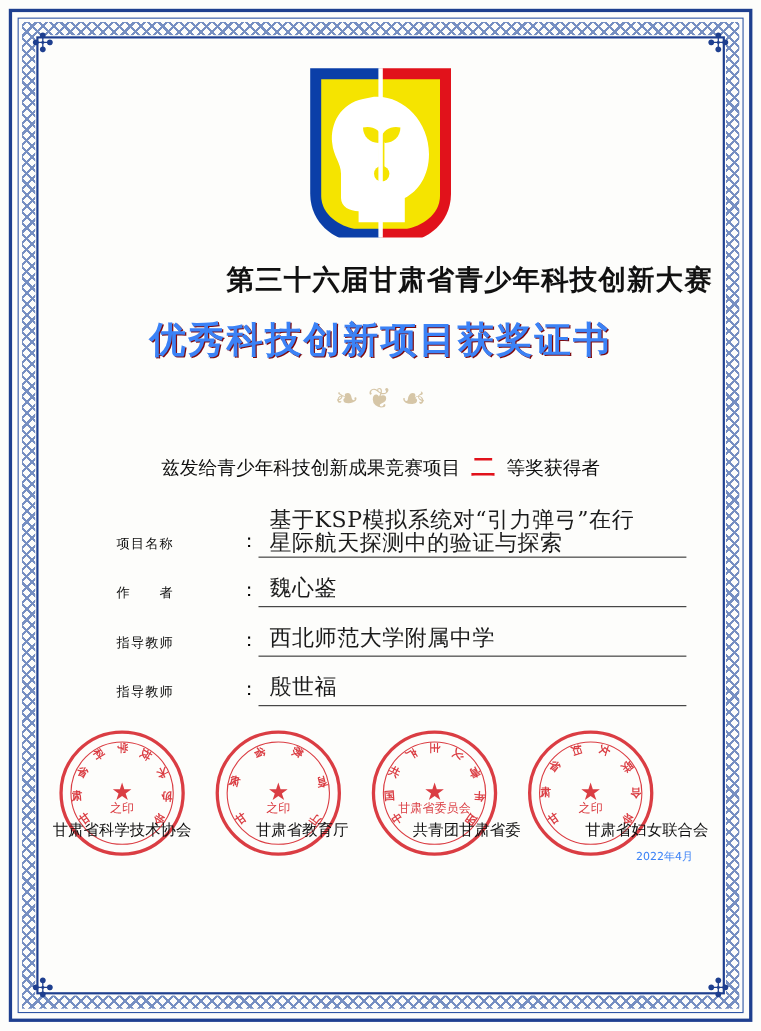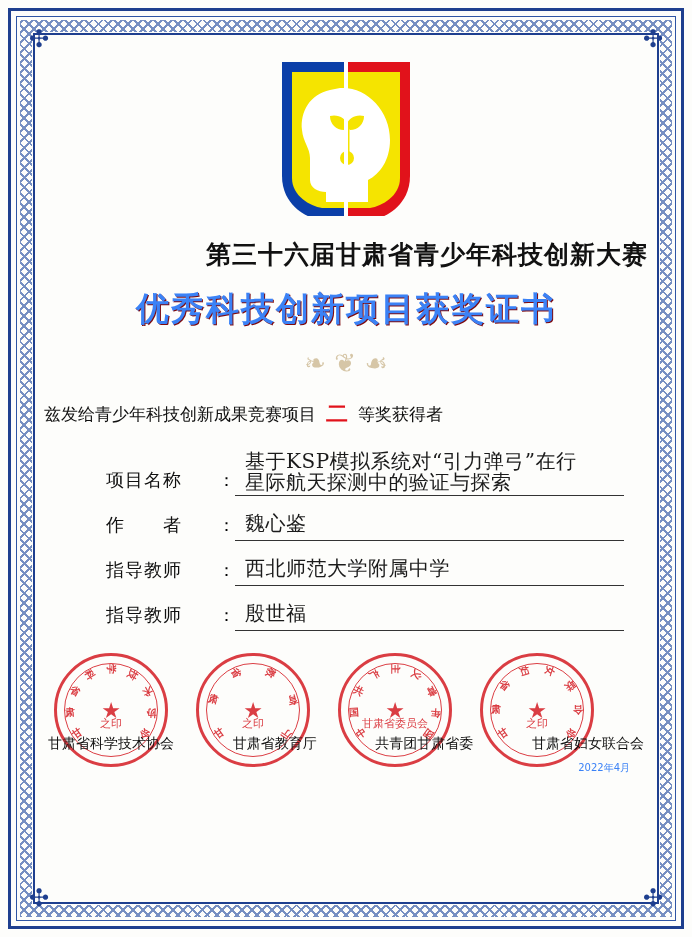--- a/index.html
+++ b/index.html
@@ -118,22 +118,22 @@
     height: 34px;
     color: #c9b48b;
     text-align: center;
     font-size: 26px;
     line-height: 34px;
     font-family: "DejaVu Serif", serif;
     opacity: 0.75;
   }
 
   .award-line {
-    margin-top: 19px;
-    text-align: left;
+    margin-top: 30px;
+    text-align: center;
     font-family: Liberation Serif, serif;
     font-size: 17px;
     color: #101010;
   }
   .award-line .grade {
     color: #e1121b;
     font-weight: bold;
     font-size: 22px;
     padding: 0 10px;
     vertical-align: -1px;
@@ -153,21 +153,21 @@
   }
   .field-row {
     display: flex;
     align-items: flex-end;
     margin-bottom: 14px;
   }
   .field-label {
     width: 112px;
     flex: 0 0 112px;
     font-family: "DejaVu Sans", "Liberation Sans", sans-serif;
-    font-size: 18px;
+    font-size: 12px;
     color: #101010;
     letter-spacing: 1px;
     padding-bottom: 4px;
   }
   .field-colon {
     flex: 0 0 14px;
     font-size: 17px;
     padding-bottom: 4px;
     font-family: "DejaVu Sans", sans-serif;
   }

